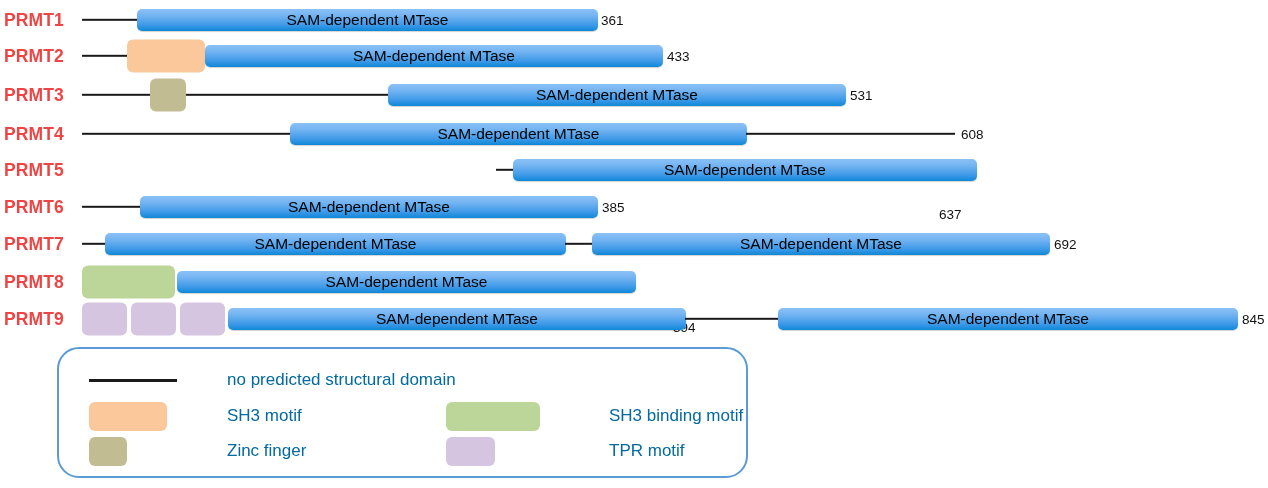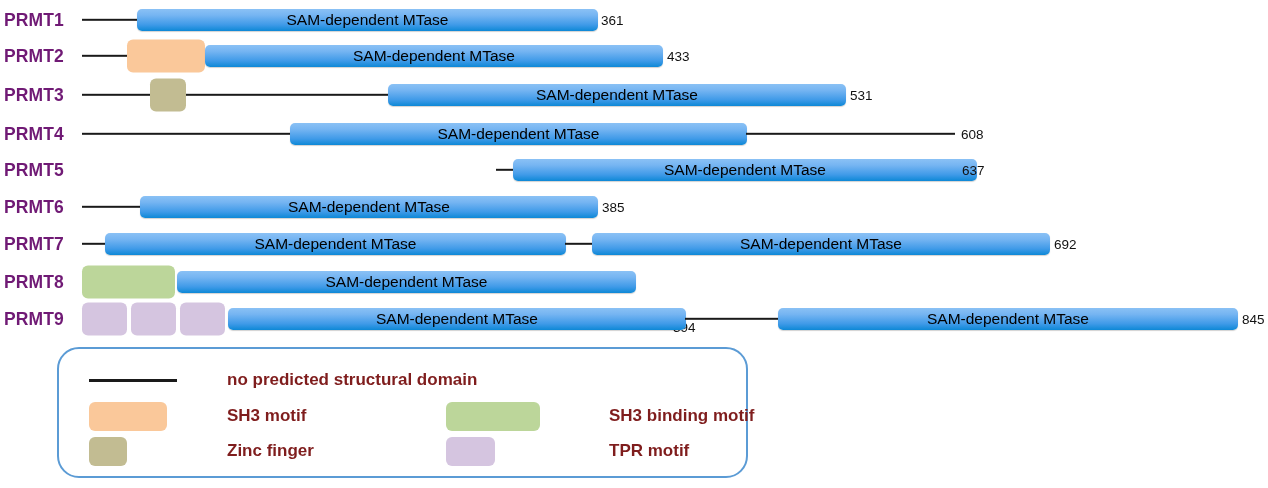--- a/index.html
+++ b/index.html
@@ -8,21 +8,21 @@
     width:1268px;height:488px;position:relative;overflow:hidden;
     font-family:"Liberation Sans", sans-serif;
     -webkit-font-smoothing:antialiased;
   }
   #diagram{position:absolute;left:0;top:0;width:1268px;height:488px;}
 
   .row{position:absolute;left:0;width:1268px;height:40px;}
 
   .row-label{
     position:absolute;left:4px;top:50%;transform:translateY(-50%);
-    font-weight:bold;font-size:17.5px;color:#701a75;
+    font-weight:bold;font-size:17.5px;color:#ef4444;
     letter-spacing:.1px;white-space:nowrap;
   }
 
   .track{position:absolute;left:0;top:0;right:0;bottom:0;}
 
   
   .line{
     position:absolute;height:2.4px;background:#1a1a1a;
     top:50%;transform:translateY(-50%);
   }
@@ -56,23 +56,22 @@
 
   
   #legend{
     position:absolute;left:57px;top:347px;width:691px;height:131px;
     border:2px solid #5b9bd5;border-radius:22px;background:#fff;
     box-sizing:border-box;
   }
   .lg-line{position:absolute;height:2.6px;background:#1a1a1a;}
   .lg-sw{position:absolute;border-radius:6px;}
   .lg-text{
-    position:absolute;font-size:17px;color:#7f1d1d;white-space:nowrap;
+    position:absolute;font-size:17px;color:#0369a1;white-space:nowrap;
     transform:translateY(-50%);
-    font-weight:bold;
   }
 </style>
 </head>
 <body>
 
 <div id="diagram">
   <div id="rows-host">
       <div class="row" style="top: 0px;">
         <div class="row-label">PRMT1</div>
         <div class="track">
@@ -116,21 +115,21 @@
           <div class="count" style="left: 961px;">608</div>
         </div>
       </div>
       <div class="row" style="top: 150px;">
         <div class="row-label">PRMT5</div>
         <div class="track">
           <div class="line" style="left: 496px; width: 18px;"></div>
           <div class="blk" style="left: 513px; width: 464px;">
             <span>SAM-dependent MTase</span>
           </div>
-          <div class="count" style="left: 962px;">637</div>
+          <div class="count" style="left: 939px; margin-top: 44px;">637</div>
         </div>
       </div>
       <div class="row" style="top: 187px; padding-left: 42px;">
         <div class="row-label">PRMT6</div>
         <div class="track">
           <div class="line" style="left: 82px; width: 60px;"></div>
           <div class="blk" style="left: 140px; width: 458px;">
             <span>SAM-dependent MTase</span>
           </div>
           <div class="count" style="left: 602px;">385</div>

